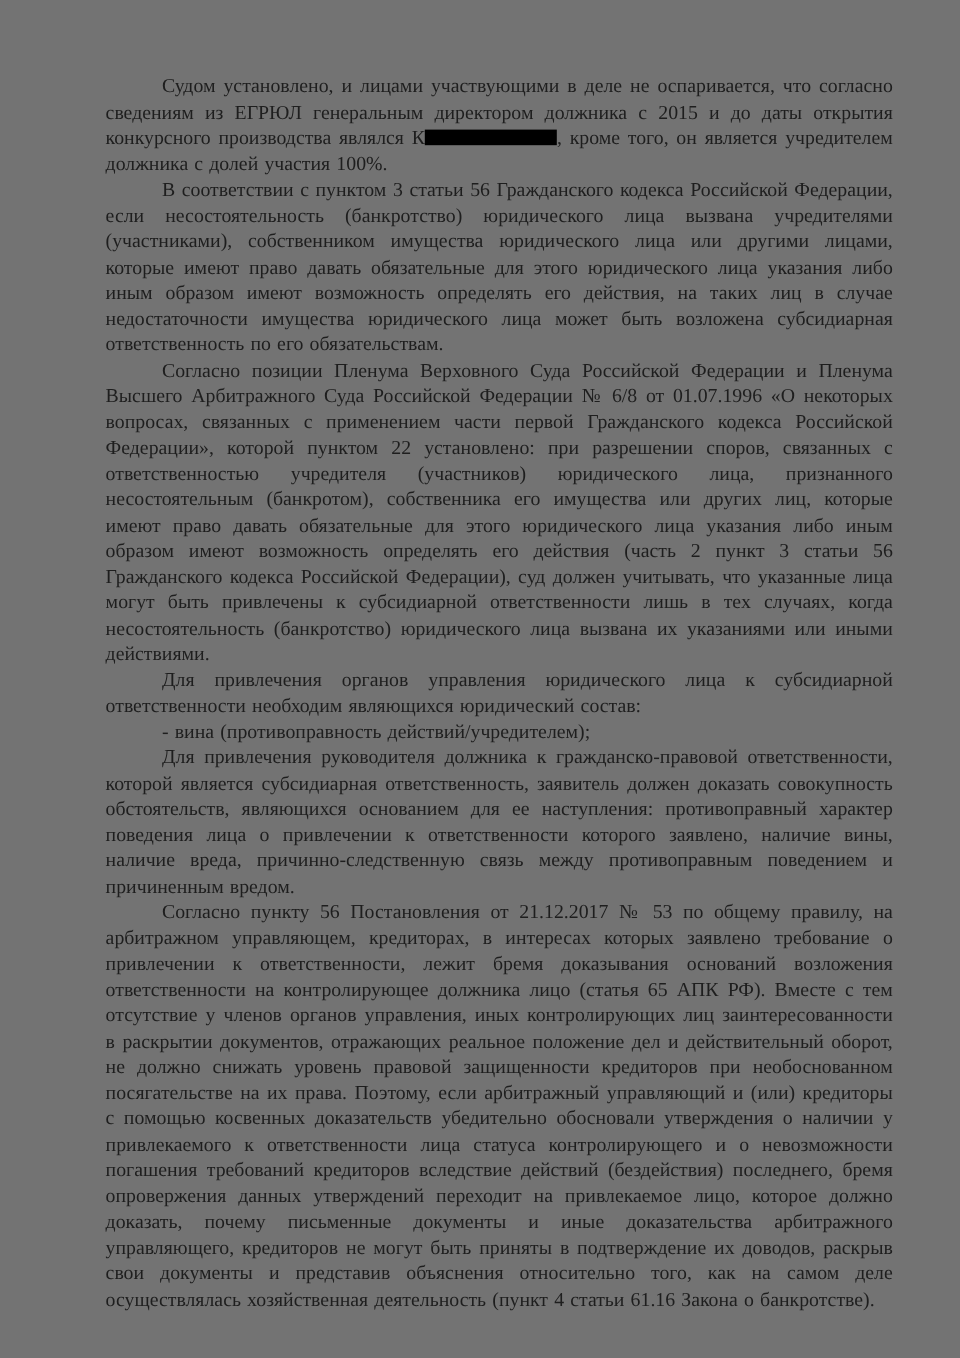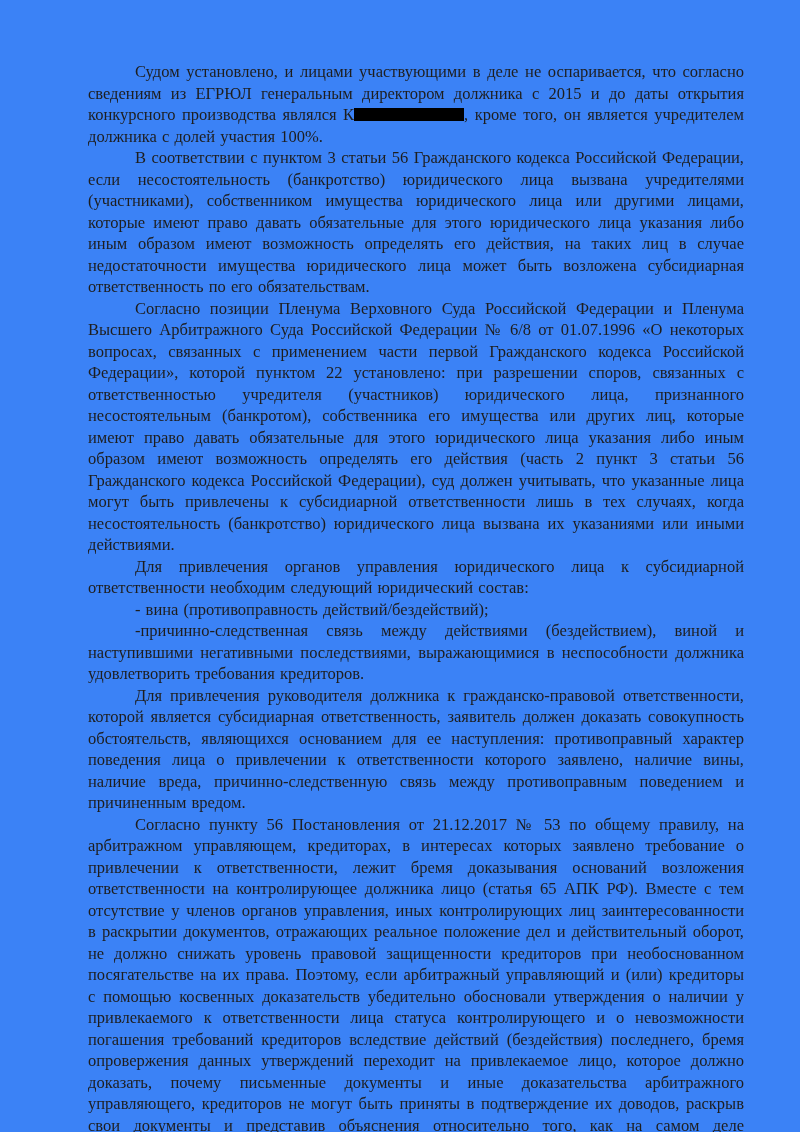--- a/index.html
+++ b/index.html
@@ -38,24 +38,23 @@
   .redaction {
     display: inline-block;
     height: 13px;
     background: var(--redaction-color, #000000);
     vertical-align: -1px;
   }
 </style>
 </head>
 <body>
 
-<div class="page" style="background: #3b82f6; color: rgb(30, 30, 30);">
+<div class="page" style="background: #737373; color: rgb(30, 30, 30);">
   <div class="text-block">
       <p class="para">Судом установлено, и лицами участвующими в деле не оспаривается, что согласно сведениям из ЕГРЮЛ генеральным директором должника с 2015 и до даты открытия конкурсного производства являлся К<span class="redaction" style="width: 110px;"></span>, кроме того, он является учредителем должника с долей участия 100%.</p>
       <p class="para">В соответствии с пунктом 3 статьи 56 Гражданского кодекса Российской Федерации, если несостоятельность (банкротство) юридического лица вызвана учредителями (участниками), собственником имущества юридического лица или другими лицами, которые имеют право давать обязательные для этого юридического лица указания либо иным образом имеют возможность определять его действия, на таких лиц в случае недостаточности имущества юридического лица может быть возложена субсидиарная ответственность по его обязательствам.</p>
       <p class="para">Согласно позиции Пленума Верховного Суда Российской Федерации и Пленума Высшего Арбитражного Суда Российской Федерации № 6/8 от 01.07.1996 «О некоторых вопросах, связанных с применением части первой Гражданского кодекса Российской Федерации», которой пунктом 22 установлено: при разрешении споров, связанных с ответственностью учредителя (участников) юридического лица, признанного несостоятельным (банкротом), собственника его имущества или других лиц, которые имеют право давать обязательные для этого юридического лица указания либо иным образом имеют возможность определять его действия (часть 2 пункт 3 статьи 56 Гражданского кодекса Российской Федерации), суд должен учитывать, что указанные лица могут быть привлечены к субсидиарной ответственности лишь в тех случаях, когда несостоятельность (банкротство) юридического лица вызвана их указаниями или иными действиями.</p>
-      <p class="para">Для привлечения органов управления юридического лица к субсидиарной ответственности необходим следующий юридический состав:</p>
-      <p class="para">- вина (противоправность действий/бездействий);</p>
-      <p class="para">-причинно-следственная связь между действиями (бездействием), виной и наступившими негативными последствиями, выражающимися в неспособности должника удовлетворить требования кредиторов.</p>
+      <p class="para">Для привлечения органов управления юридического лица к субсидиарной ответственности необходим являющихся юридический состав:</p>
+      <p class="para">- вина (противоправность действий/учредителем);</p>
       <p class="para">Для привлечения руководителя должника к гражданско-правовой ответственности, которой является субсидиарная ответственность, заявитель должен доказать совокупность обстоятельств, являющихся основанием для ее наступления: противоправный характер поведения лица о привлечении к ответственности которого заявлено, наличие вины, наличие вреда, причинно-следственную связь между противоправным поведением и причиненным вредом.</p>
       <p class="para">Согласно пункту 56 Постановления от 21.12.2017 № 53 по общему правилу, на арбитражном управляющем, кредиторах, в интересах которых заявлено требование о привлечении к ответственности, лежит бремя доказывания оснований возложения ответственности на контролирующее должника лицо (статья 65 АПК РФ). Вместе с тем отсутствие у членов органов управления, иных контролирующих лиц заинтересованности в раскрытии документов, отражающих реальное положение дел и действительный оборот, не должно снижать уровень правовой защищенности кредиторов при необоснованном посягательстве на их права. Поэтому, если арбитражный управляющий и (или) кредиторы с помощью косвенных доказательств убедительно обосновали утверждения о наличии у привлекаемого к ответственности лица статуса контролирующего и о невозможности погашения требований кредиторов вследствие действий (бездействия) последнего, бремя опровержения данных утверждений переходит на привлекаемое лицо, которое должно доказать, почему письменные документы и иные доказательства арбитражного управляющего, кредиторов не могут быть приняты в подтверждение их доводов, раскрыв свои документы и представив объяснения относительно того, как на самом деле осуществлялась хозяйственная деятельность (пункт 4 статьи 61.16 Закона о банкротстве).</p>
     </div>
 </div>
 
 </body></html>

